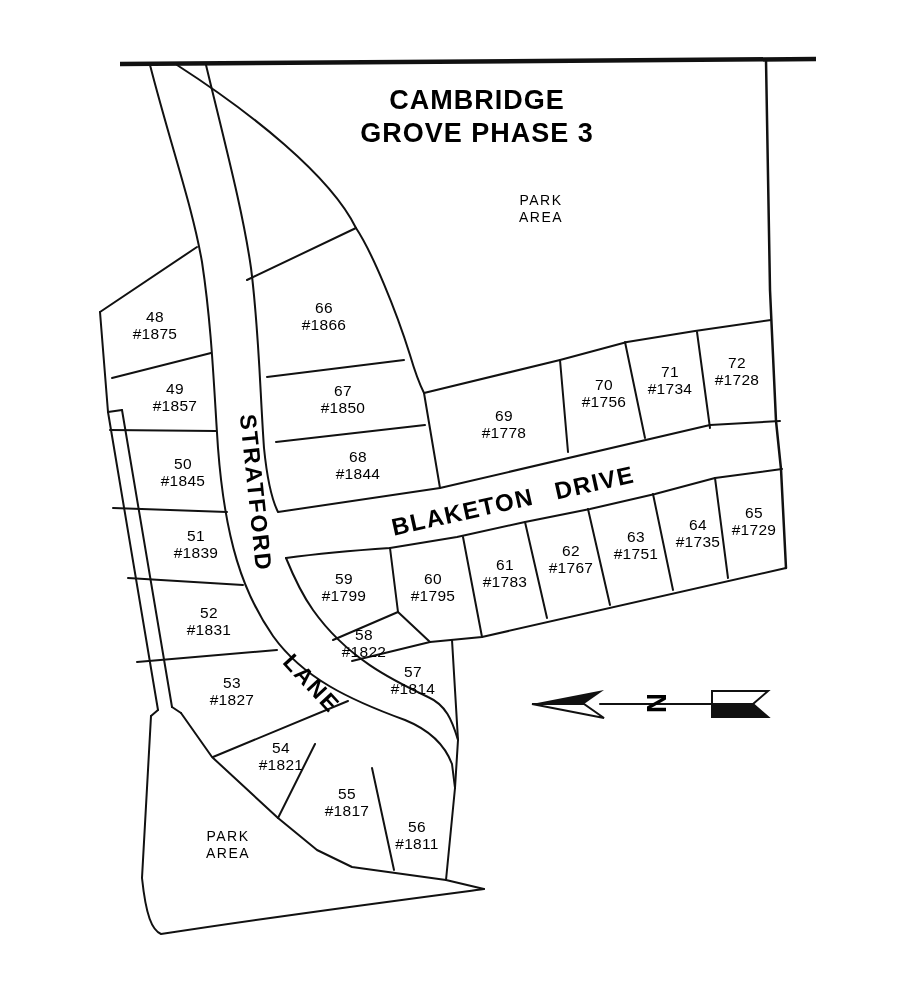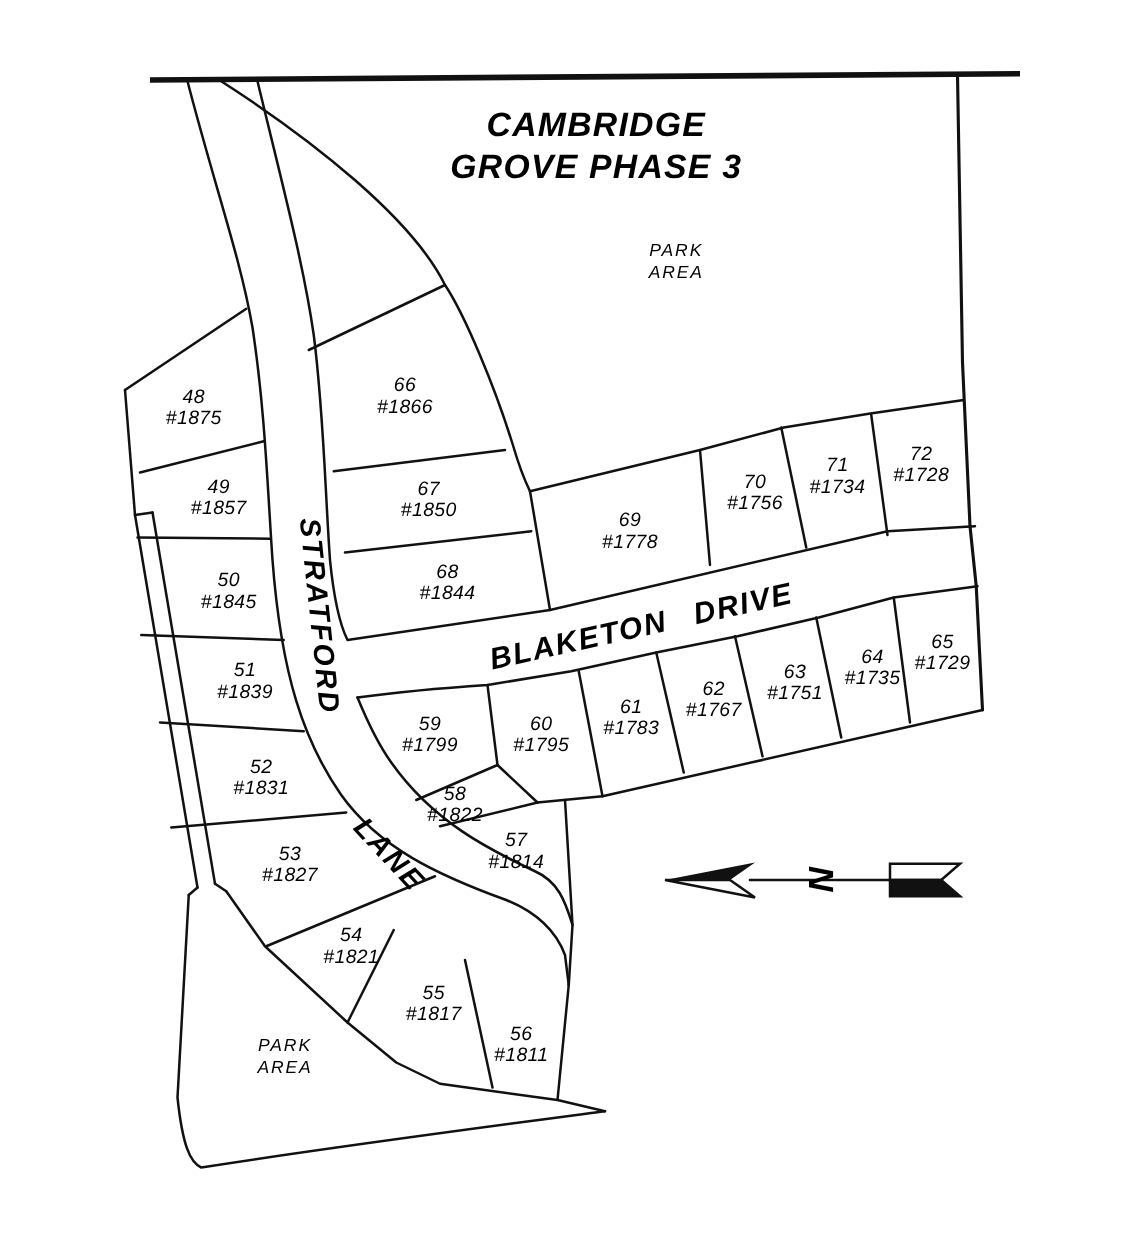--- a/index.html
+++ b/index.html
@@ -1,17 +1,17 @@
 <!DOCTYPE html>
 <html><head>
 <meta charset="utf-8">
 <style>
   html,body{margin:0;padding:0;background:#ffffff;}
   .page{position:relative;width:900px;height:993px;background:#ffffff;overflow:hidden;
-        font-family:"Liberation Sans", sans-serif;font-style:italic;}
+        font-family:"Liberation Sans", sans-serif;}
   svg{display:block;}
   svg text{fill:#000;font-family:"Liberation Sans", sans-serif;}
   .map-title{font-weight:bold;font-size:27px;letter-spacing:1px;}
   .park-label{font-size:14px;letter-spacing:1.5px;}
   .street-label{font-weight:bold;font-size:23px;letter-spacing:2px;}
   .street-label-blaketon{font-weight:bold;font-size:24px;letter-spacing:1.5px;word-spacing:14px;}
   .lot-label{font-size:15.5px;letter-spacing:0.3px;}
   .north-n{font-weight:bold;font-size:28px;}
   .thin{fill:none;stroke:#111;stroke-width:2;stroke-linecap:round;stroke-linejoin:round;}
   .thick{fill:none;stroke:#111;stroke-width:4.5;stroke-linecap:butt;}

